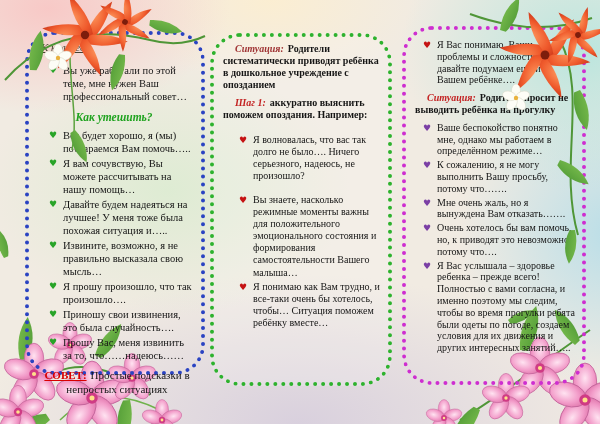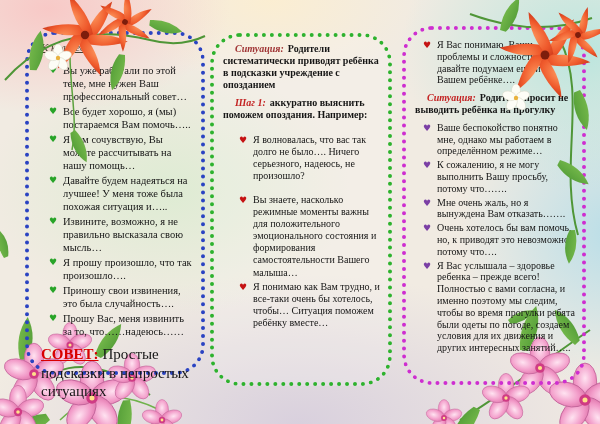--- a/index.html
+++ b/index.html
@@ -34,21 +34,21 @@
   .colleague-header{font-style:italic;text-decoration:underline;color:#45422f;font-size:11px;margin:0 0 9px 0;}
   .gtitle{color:#1fa31f;font-weight:bold;font-style:italic;text-align:center;font-size:11.5px;margin:7px 6px 5px 0;}
   .bullet{display:flex;margin:2px 0 2px 8px;}
   .panel-mid .bullet{margin-left:16px;}
   .panel-right .bullet{margin-left:8px;}
   .heart{flex:0 0 14px;font-family:"DejaVu Sans",sans-serif;font-size:9px;line-height:1.45;}
   .heart.green{color:#28a428;}
   .heart.red{color:#c51313;}
   .heart.purple{color:#7b3fa5;}
   .btext{flex:1;}
-  .advice{margin:7px 0 0 0;font-size:15px;}
+  .advice{margin:7px 0 0 0;font-size:11px;text-align:center;}
   .advice-label{color:#d90000;font-weight:bold;text-decoration:underline;margin-right:4px;}
   .para{margin:0 0 6px 0;font-weight:bold;}
   .plabel{font-style:italic;font-weight:bold;margin-right:4px;margin-left:12px;}
   .maroon{color:#a03434;}
   .redlbl{color:#c32222;}
   .spacer-sm{height:4px;}
   .flowers{position:absolute;left:0;top:0;width:600px;height:424px;pointer-events:none;}
   .flowers-back{z-index:0;}
   .flowers-front{z-index:3;}
 </style>
@@ -141,20 +141,21 @@
   </svg>
 
   <div class="panel panel-left">
     <div class="colleague-header">К коллеге:</div>
 
     <div class="bullet">
       <span class="heart green">♥</span>
       <span class="btext">Вы уже работали по этой теме, мне нужен Ваш профессиональный совет…</span>
     </div>
 
+    <div class="gtitle">Как утешить?</div>
 
     <div class="bullet">
       <span class="heart green">♥</span>
       <span class="btext">Все будет хорошо, я (мы) постараемся Вам помочь…..</span>
     </div>
     <div class="bullet">
       <span class="heart green">♥</span>
       <span class="btext">Я вам сочувствую, Вы можете рассчитывать на нашу помощь…</span>
     </div>
     <div class="bullet">
@@ -180,21 +181,21 @@
       <span class="btext">Прошу Вас, меня извинить за то, что……надеюсь……</span>
     </div>
 
     <div class="advice">
       <span class="advice-label">СОВЕТ:</span><span>Простые подсказки в непростых ситуациях</span>
     </div>
   </div>
 
   <div class="panel panel-mid">
     <p class="para">
-      <span class="plabel maroon">Ситуация:</span><span>Родители систематически приводят ребёнка в подсказки учреждение с опозданием</span>
+      <span class="plabel maroon">Ситуация:</span><span>Родители систематически приводят ребёнка в дошкольное учреждение с опозданием</span>
     </p>
     <p class="para">
       <span class="plabel redlbl">Шаг 1:</span><span>аккуратно выяснить поможем опоздания. Например:</span>
     </p>
     <div class="spacer-sm"></div>
     <div class="bullet">
       <span class="heart red">♥</span>
       <span class="btext">Я волновалась, что вас так долго не было…. Ничего серьезного, надеюсь, не произошло?</span>
     </div>
     <div class="spacer-sm"></div>

